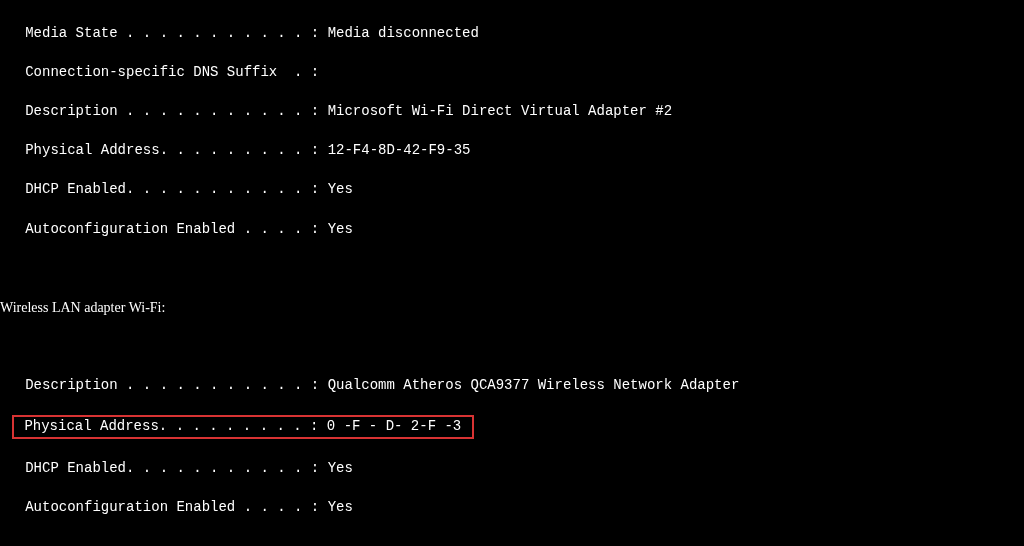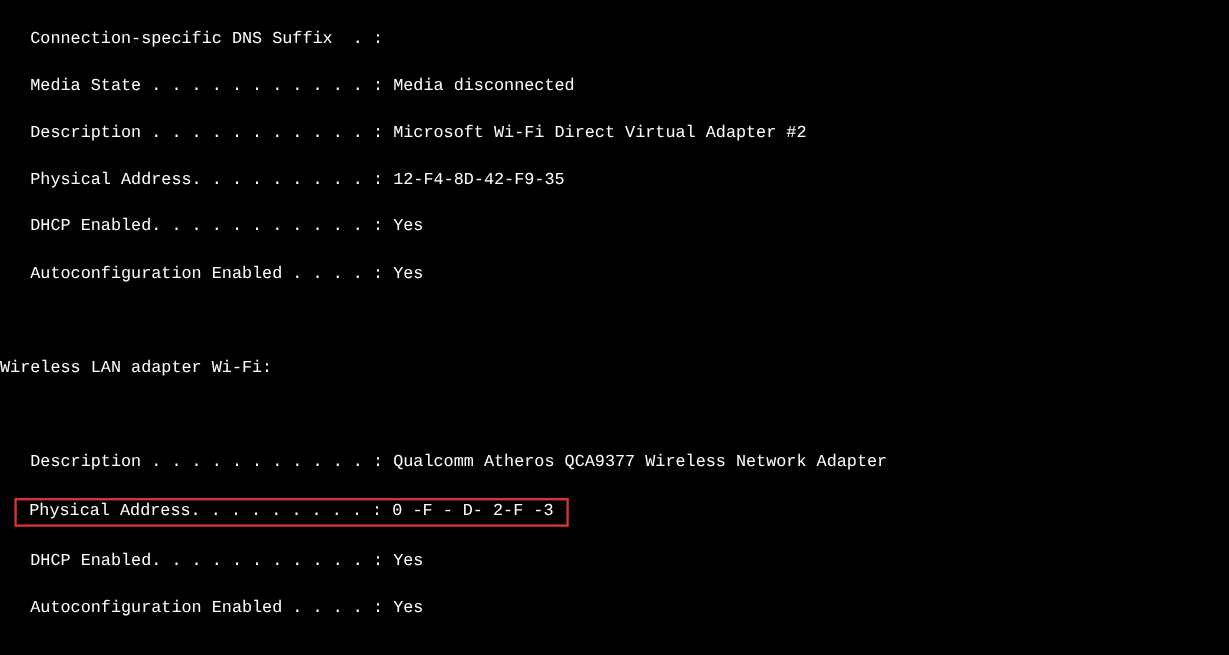--- a/index.html
+++ b/index.html
@@ -19,37 +19,38 @@
       overflow: hidden;
     }
     .terminal {
       white-space: pre;
     }
     .line {
       display: block;
     }
     .indent2 {
       padding-left: 0px;
+      font-family: Liberation Serif, serif;
     }
     .highlight-box {
       border: 2px solid #d83333;
       display: inline-block;
       padding: 0px 2px;
       box-sizing: border-box;
     }
     .highlight-container {
       padding-left: 12px;
     }
   </style>
 </head>
 <body>
 
 <div class="terminal">
+<span class="line">   Media State . . . . . . . . . . . : Media disconnected</span>
 <span class="line">   Connection-specific DNS Suffix  . :</span>
-<span class="line">   Media State . . . . . . . . . . . : Media disconnected</span>
 <span class="line">   Description . . . . . . . . . . . : Microsoft Wi-Fi Direct Virtual Adapter #2</span>
 <span class="line">   Physical Address. . . . . . . . . : 12-F4-8D-42-F9-35</span>
 <span class="line">   DHCP Enabled. . . . . . . . . . . : Yes</span>
 <span class="line">   Autoconfiguration Enabled . . . . : Yes</span>
 <span class="line"> </span>
 <span class="line indent2">Wireless LAN adapter Wi-Fi:</span>
 <span class="line"> </span>
 <span class="line">   Description . . . . . . . . . . . : Qualcomm Atheros QCA9377 Wireless Network Adapter</span>
 <span class="line highlight-container"><span class="highlight-box"> Physical Address. . . . . . . . . : 0 -F - D- 2-F -3 </span></span>
 <span class="line">   DHCP Enabled. . . . . . . . . . . : Yes</span>

